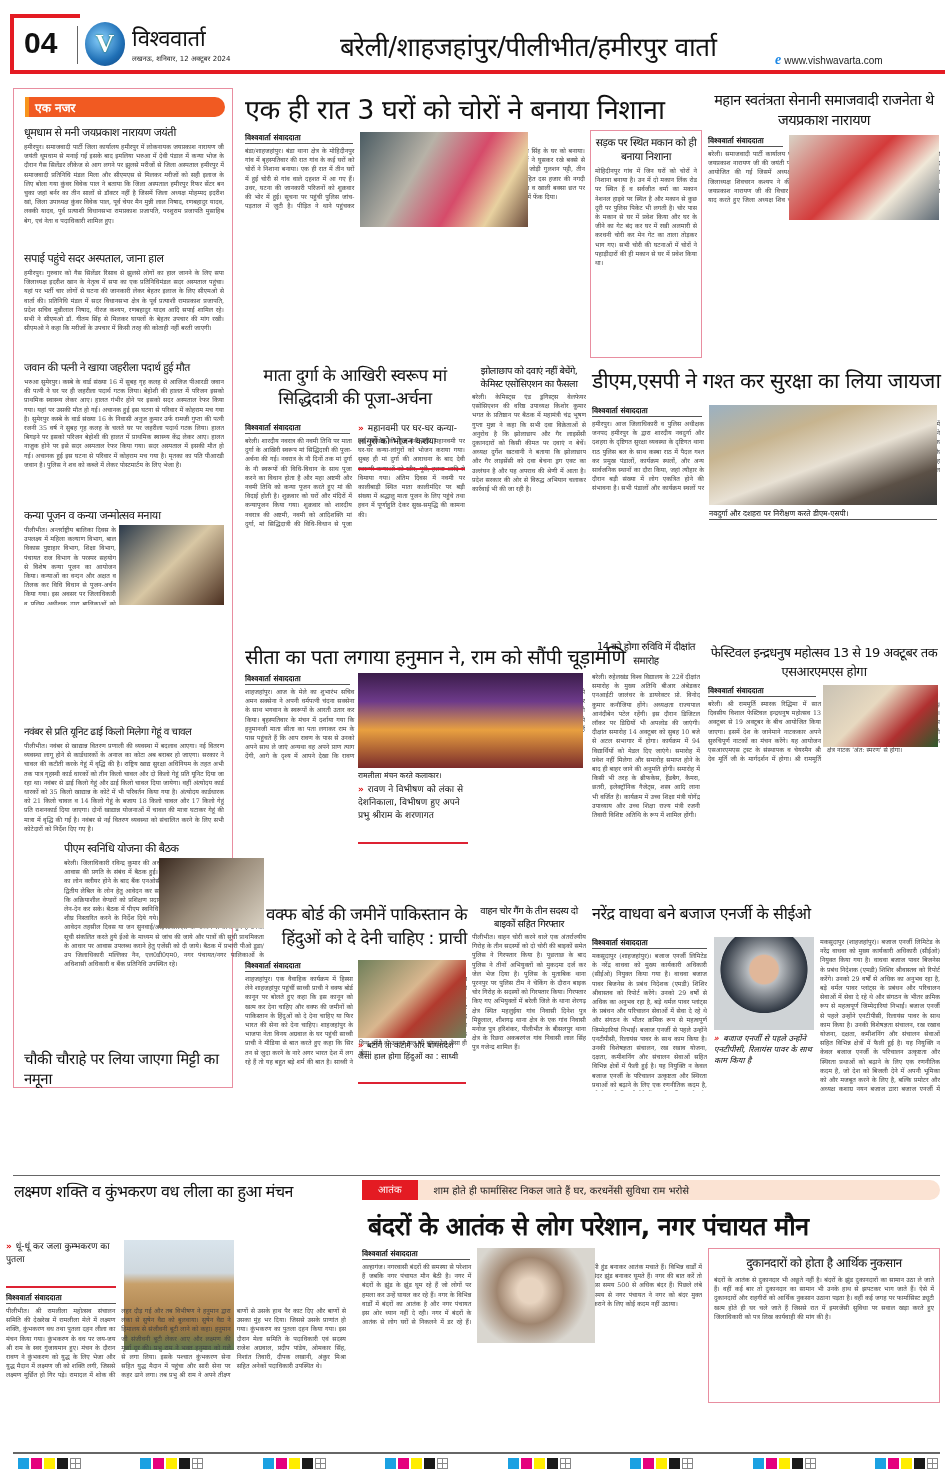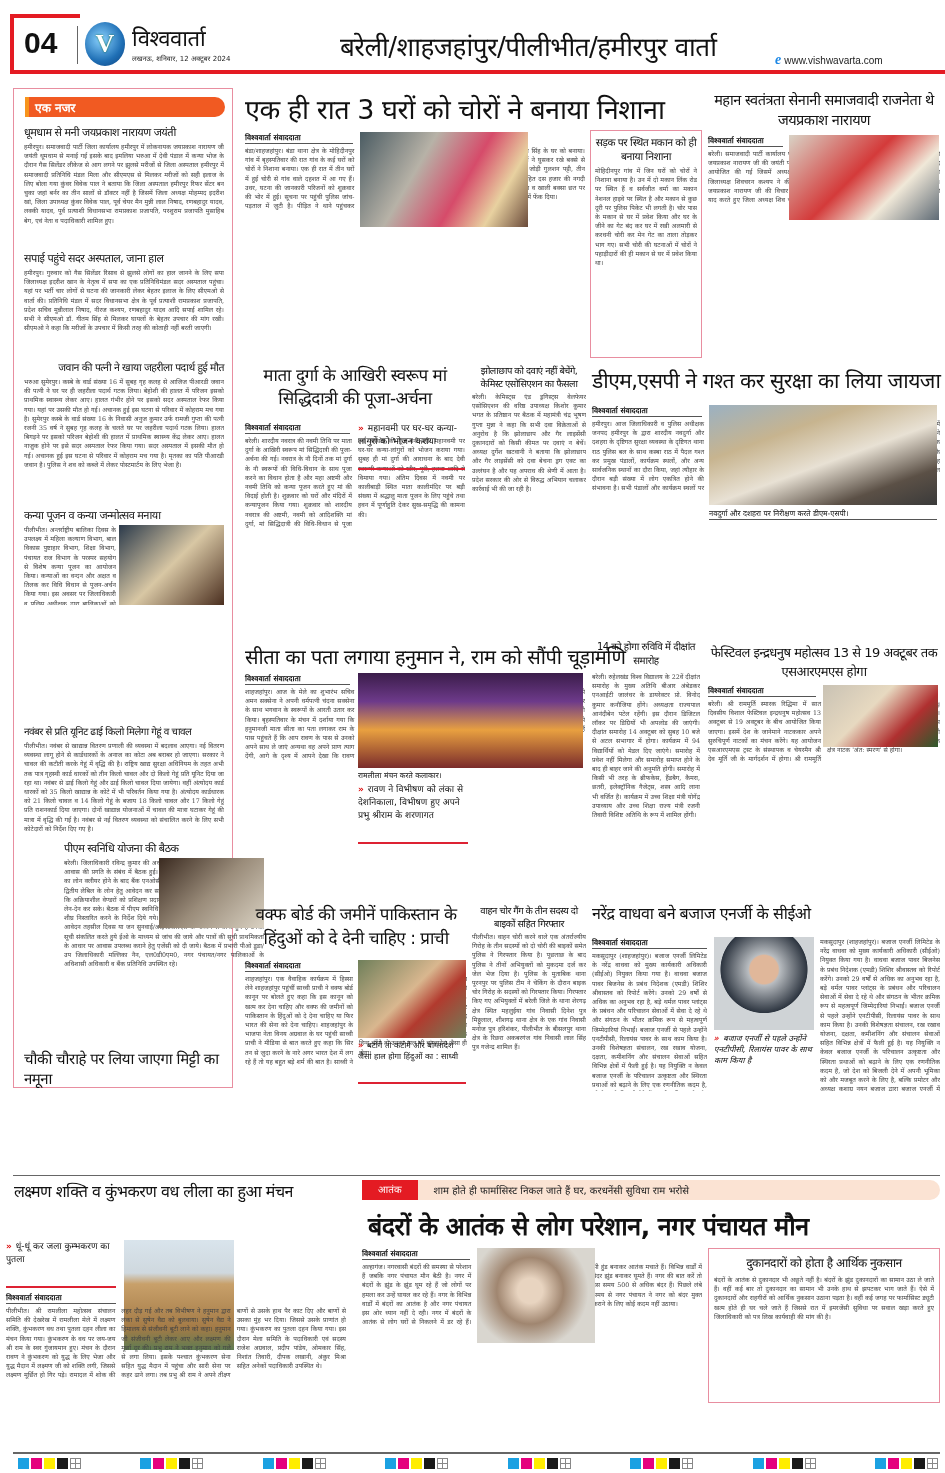--- a/index.html
+++ b/index.html
@@ -42,21 +42,21 @@
 
 <div class="abs" style="left:24px;top:124px;width:200px;">
   <div class="hd" style="font-size:11px;margin-bottom:3px;">धूमधाम से मनी जयप्रकाश नारायण जयंती</div>
   <div class="txt" style="height:92px;">हमीरपुर। समाजवादी पार्टी जिला कार्यालय हमीरपुर में लोकनायक जयप्रकाश नारायण जी जयंती धूमधाम से मनाई गई इसके बाद इमलिया भरुआ में देवी पंडाल में कन्या भोज के दौरान गैस सिलेंडर लीकेज से आग लगने पर झुलसे मरीजों से जिला अस्पताल हमीरपुर में समाजवादी प्रतिनिधि मंडल मिला और सीएमएस से मिलकर मरीजों को सही इलाज के लिए बोला गया कुंवर विवेक पाल ने बताया कि जिला अस्पताल हमीरपुर रिफर सेंटर बन चुका जहां बर्नर का तीन सालों से डॉक्टर नहीं है जिसमें जिला अध्यक्ष मोहम्मद इदरीश खां, जिला उपाध्यक्ष कुंवर विवेक पाल, पूर्व चेयर मैन मुन्नी लाल निषाद, रणबहादुर यादव, लक्की यादव, पूर्व प्रत्याशी विधानसभा रामप्रकाश प्रजापति, परशुराम प्रजापति मुसाहिब बेग, एवं नेता व पदाधिकारी शामिल हुए।</div>
 </div>
 <div class="abs" style="left:24px;top:250px;width:200px;">
   <div class="hd" style="font-size:11px;margin-bottom:3px;">सपाई पहुंचे सदर अस्पताल, जाना हाल</div>
   <div class="txt" style="height:75px;">हमीरपुर। गुरुवार को गैस सिलेंडर रिसाव से झुलसे लोगों का हाल जानने के लिए सपा जिलाध्यक्ष इदरीश खान के नेतृत्व में सपा का एक प्रतिनिधिमंडल सदर अस्पताल पहुंचा। यहां पर भर्ती चार लोगों से घटना की जानकारी लेकर बेहतर इलाज के लिए सीएमओ से वार्ता की। प्रतिनिधि मंडल में सदर विधानसभा क्षेत्र के पूर्व प्रत्याशी रामप्रकाश प्रजापति, प्रदेश सचिव मुन्नीलाल निषाद, नीरज कश्यप, रणबहादुर यादव आदि सपाई शामिल रहे। सभी ने सीएमओ डॉ. गीतम सिंह से मिलकर घायलों के बेहतर उपचार की मांग रखी। सीएमओ ने कहा कि मरीजों के उपचार में किसी तरह की कोताही नहीं बरती जाएगी।</div>
 </div>
 <div class="abs" style="left:24px;top:360px;width:200px;">
-  <div class="hd" style="font-size:10.5px;margin-bottom:3px;text-align:right;">जवान की पत्नी ने खाया जहरीला पदार्थ हुई मौत</div>
+  <div class="hd" style="font-size:10.5px;margin-bottom:3px;">जवान की पत्नी ने खाया जहरीला पदार्थ हुई मौत</div>
   <div class="txt" style="height:120px;">भरुआ सुमेरपुर। कस्बे के वार्ड संख्या 16 में सुबह गृह कलह से आजिज पीआरडी जवान की पत्नी ने घर पर ही जहरीला पदार्थ गटक लिया। बेहोशी की हालत में परिजन इसको प्राथमिक स्वास्थ्य लेकर आए। हालत गंभीर होने पर इसको सदर अस्पताल रेफर किया गया। यहां पर उसकी मौत हो गई। अचानक हुई इस घटना से परिवार में कोहराम मच गया है। सुमेरपुर कस्बे के वार्ड संख्या 16 के निवासी अनुज कुमार उर्फ रामजी गुप्ता की पत्नी रजनी 35 वर्ष ने सुबह गृह कलह के चलते घर पर जहरीला पदार्थ गटक लिया। हालत बिगड़ने पर इसको परिजन बेहोशी की हालत में प्राथमिक स्वास्थ्य केंद्र लेकर आए। हालत नाजुक होने पर इसे सदर अस्पताल रेफर किया गया। सदर अस्पताल में इसकी मौत हो गई। अचानक हुई इस घटना से परिवार में कोहराम मच गया है। मृतका का पति पीआरडी जवान है। पुलिस ने शव को कब्जे में लेकर पोस्टमार्टम के लिए भेजा है।</div>
 </div>
 <div class="abs" style="left:24px;top:507px;width:200px;">
   <div class="hd" style="font-size:11px;margin-bottom:3px;">कन्या पूजन व कन्या जन्मोत्सव मनाया</div>
   <div style="position:relative;height:200px;">
     <div class="photo" style="position:absolute;right:0;top:0;width:105px;height:80px;background:linear-gradient(135deg,#2b3a4b,#d8c7a4 50%,#4a2e1f);"></div>
     <div class="txt" style="width:92px;height:80px;">पीलीभीत। अन्तर्राष्ट्रीय बालिका दिवस के उपलक्ष्य में महिला कल्याण विभाग, बाल विकास पुष्टाहार विभाग, शिक्षा विभाग, पंचायत राज विभाग के परस्पर सहयोग से विशेष कन्या पूजन का आयोजन किया। कन्याओं का वन्दन और अक्षत व तिलक कर विधि विधान से पूजन-अर्चन किया गया। इस अवसर पर जिलाधिकारी व पुलिस अधीक्षक द्वारा बालिकाओं को उपहार भेंट किये गये। इस कार्यक्रम में उपस्थित डीसीपीयू टीम, चाइल्ड हेल्पलाइन टीम व वन स्टॉप सेंटर टीम व ग्राम प्रधान रसूलपुर कनालुव अन्य अधिकारीगण उपस्थित रहे।</div>
   </div>
 </div>
 <div class="abs" style="left:24px;top:724px;width:200px;">
@@ -127,21 +127,21 @@
 <div class="abs hd" style="left:592px;top:640px;width:108px;font-size:10px;line-height:14px;text-align:center;font-weight:normal;">14 को होगा रुविवि में दीक्षांत समारोह</div>
 <div class="abs txt" style="left:592px;top:672px;width:108px;height:222px;">बरेली। रुहेलखंड विश्व विद्यालय के 22वें दीक्षांत समारोह के मुख्य अतिथि बीआर अंबेडकर एनआईटी जालंधर के डायरेक्टर प्रो. विनोद कुमार कनौजिया होंगे। अध्यक्षता राज्यपाल आनंदीबेन पटेल रहेंगी। इस दौरान डिजिटल लॉकर पर डिग्रियों भी अपलोड की जाएंगी। दीक्षांत समारोह 14 अक्टूबर को सुबह 10 बजे से अटल सभागार में होगा। कार्यक्रम में 94 विद्यार्थियों को मेडल दिए जाएंगे। समारोह में प्रवेश नहीं मिलेगा और समारोह समाप्त होने के बाद ही बाहर जाने की अनुमति होगी। समारोह में किसी भी तरह के ब्रीफकेस, हैंडबैग, कैमरा, छतरी, इलेक्ट्रॉनिक गैजेट्स, शस्त्र आदि लाना भी वर्जित है। कार्यक्रम में उच्च शिक्षा मंत्री योगेंद्र उपाध्याय और उच्च शिक्षा राज्य मंत्री रजनी तिवारी विशिष्ट अतिथि के रूप में शामिल होंगी।</div>
 
 <div class="abs hd" style="left:708px;top:643px;width:232px;font-size:13px;line-height:19px;text-align:center;font-weight:normal;">फेस्टिवल इन्द्रधनुष महोत्सव 13 से 19 अक्टूबर तक एसआरएमएस होगा</div>
 <div class="abs" style="left:708px;top:685px;width:232px;height:210px;">
   <div class="byline" style="width:108px;">विश्ववार्ता संवाददाता</div>
   <div class="photo" style="position:absolute;left:115px;top:0;width:115px;height:62px;background:linear-gradient(135deg,#c9c2b4,#e7d9c0 40%,#b03030 70%,#2c5a2c);"></div>
   <div class="txt" style="height:200px;column-count:2;column-gap:6px;">बरेली। श्री राममूर्ति स्मारक रिद्धिमा में सात दिवसीय विशाल फेस्टिवल इन्द्रधनुष महोत्सव 13 अक्टूबर से 19 अक्टूबर के बीच आयोजित किया जाएगा। इसमें देश के जानेमाने नाटककार अपने सुरुचिपूर्ण नाटकों का मंचन करेंगे। यह आयोजन एसआरएमएस ट्रस्ट के संस्थापक व चेयरमैन श्री देव मूर्ति जी के मार्गदर्शन में होगा। श्री राममूर्ति स्मारक रिद्धिमा (A Centre of Performing &amp; Fine Arts) में आयोजित किया जाएगा। नाटकों के मंचन के साथ ही यहां पर शास्त्रीय संगीत और शास्त्रीय नृत्य से संबंधित कार्यक्रम भी होंगे। रिद्धिमा में कला, ललित कला एवं रंगमंच के क्षेत्र नाटक 'अंत: स्मरण' से होगा।</div>
 </div>
 
-<div class="abs hd" style="left:245px;top:902px;width:222px;font-size:17px;line-height:24px;text-align:center;font-weight:normal;">वक्फ बोर्ड की जमीनें पाकिस्तान के हिंदुओं को दे देनी चाहिए : प्राची</div>
+<div class="abs hd" style="left:245px;top:902px;width:222px;font-size:17px;line-height:24px;text-align:right;font-weight:normal;">वक्फ बोर्ड की जमीनें पाकिस्तान के हिंदुओं को दे देनी चाहिए : प्राची</div>
 <div class="abs" style="left:245px;top:960px;width:222px;height:130px;">
   <div class="byline" style="width:105px;">विश्ववार्ता संवाददाता</div>
   <div class="photo" style="position:absolute;left:113px;top:0;width:108px;height:78px;background:linear-gradient(135deg,#6f7f5a,#d9b78f 45%,#b23a2e 65%,#6f7f5a);"></div>
   <div class="sub-quote" style="position:absolute;left:113px;top:80px;width:108px;font-size:8px;line-height:11px;">
     <span class="mark">»</span><span>बटोगे तो कटोगे और बांग्लादेश जैसा हाल होगा हिंदुओं का : साध्वी</span>
   </div>
   <div class="txt" style="height:120px;column-count:2;column-gap:6px;">शाहजहांपुर। एक वैवाहिक कार्यक्रम में हिस्सा लेने शाहजहांपुर पहुंचीं साध्वी प्राची ने वक्फ बोर्ड कानून पर बोलते हुए कहा कि इस कानून को खत्म कर देना चाहिए और वक्फ की जमीनों को पाकिस्तान के हिंदुओं को दे देना चाहिए या फिर भारत की सेना को देना चाहिए। शाहजहांपुर के भाजपा नेता विनय अग्रवाल के घर पहुंची साध्वी प्राची ने मीडिया से बात करते हुए कहा कि सिर तन से जुदा करने के नारे अगर भारत देश में लग रहे हैं तो यह बहुत बड़े शर्म की बात है। साध्वी ने कहा कि सिर तन से जुदा करने वाले लोग भारत में गृह युद्ध की तैयारी कर रहे हैं। साध्वी प्राची ने कहा कि जनसंख्या नियंत्रण कानून वर्ष 2014 में ही बन जाना चाहिए था। राहुल गांधी पर पलटवार करते हुए कहा कि राहुल गांधी मंद बुद्धि का बच्चा है। उन्होंने हिंदुओं को लेकर कहा कि अगर हिंदू बंटेंगे तो कटेंगे और अगर भारत के हिन्दू बंटेंगे तो उनका हाल भी बांग्लादेश जैसा ही होगा।</div>
 </div>
 
 <div class="abs hd" style="left:472px;top:904px;width:114px;font-size:9.5px;line-height:13px;text-align:center;font-weight:normal;">वाहन चोर गैंग के तीन सदस्य दो बाइकों सहित गिरफ्तार</div>

